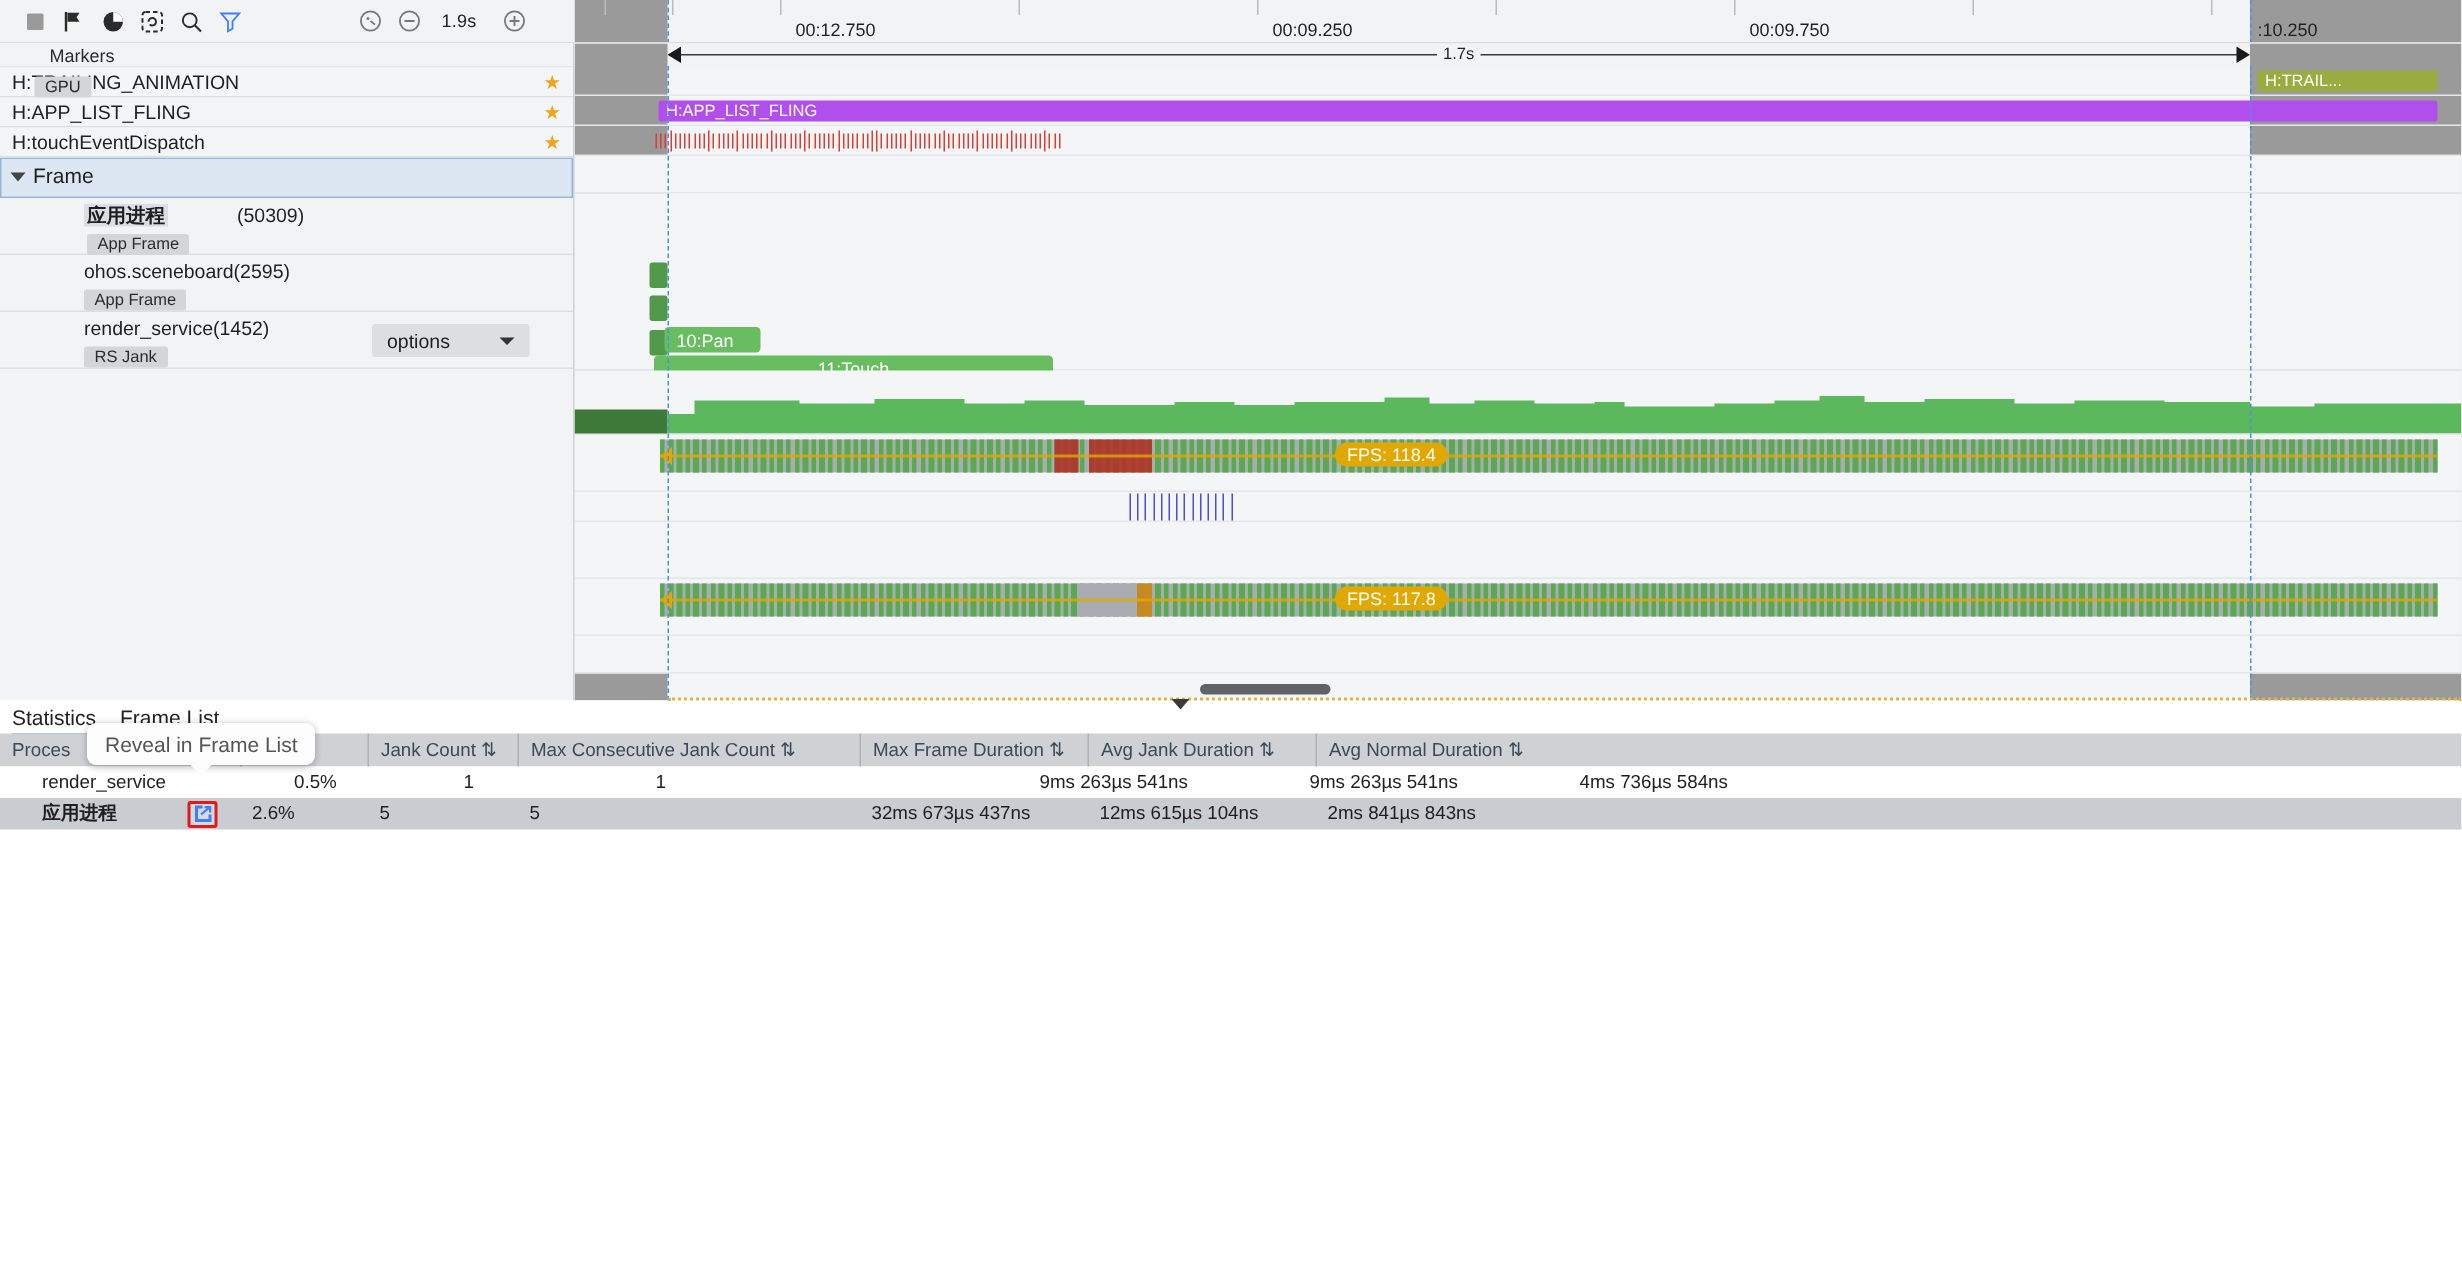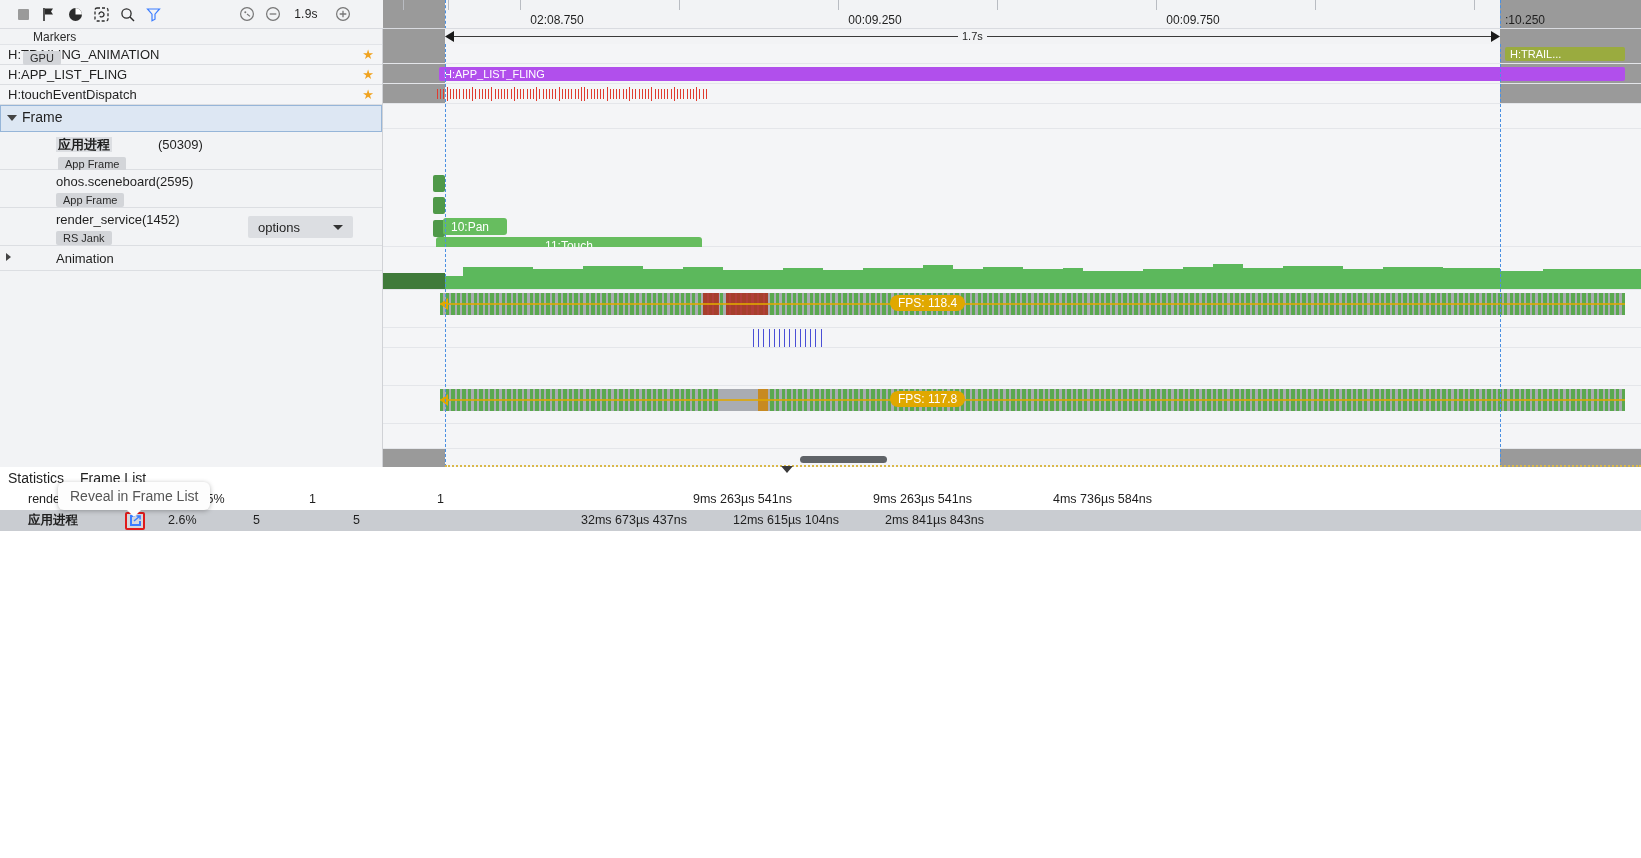--- a/index.html
+++ b/index.html
@@ -304,21 +304,21 @@
     <div class="shade" style="left:1117px;top:0;width:141px;height:29px;"></div>
     <div class="ruler-tick" style="left:20px;"></div>
     <div class="ruler-tick" style="left:65px;"></div>
     <div class="ruler-tick" style="left:137px;"></div>
     <div class="ruler-tick" style="left:296px;"></div>
     <div class="ruler-tick" style="left:455px;"></div>
     <div class="ruler-tick" style="left:614px;"></div>
     <div class="ruler-tick" style="left:773px;"></div>
     <div class="ruler-tick" style="left:932px;"></div>
     <div class="ruler-tick" style="left:1091px;"></div>
-    <div class="ruler-label" style="left:174px;">02:08.750</div>
+    <div class="ruler-label" style="left:174px;">00:12.750</div>
     <div class="ruler-label" style="left:492px;">00:09.250</div>
     <div class="ruler-label" style="left:810px;">00:09.750</div>
     <div class="ruler-label left-anchor" style="left:1122px;">:10.250</div>
 
     <div class="sel-line" style="left:62px;top:0;height:29px;"></div>
     <div class="sel-line" style="left:1117px;top:0;height:29px;"></div>
   </div>
 
   <div class="rangebar">
     <div class="shade" style="left:0;top:0;width:62px;height:15px;"></div>
@@ -370,24 +370,20 @@
 
     <div class="side-row row-render">
       <span class="lbl">render_service(1452)</span><br>
       <span class="chip">RS Jank</span>
       <div class="opt-btn">
         <span>options</span>
         <span class="opt-tri"></span>
       </div>
     </div>
 
-    <div class="side-row row-anim">
-      <span class="small-tri-left"></span>
-      <span class="lbl">Animation</span>
-    </div>
   </div>
 
   <div class="tracks">
 
     <div class="trk-bg-shade" style="left:0;top:0;width:62px;height:423px;"></div>
     <div class="trk-bg-shade" style="left:1117px;top:0;width:141px;height:423px;"></div>
 
     <div class="trk" style="top:0;height:20px;">
       <div class="marker-bar olive" style="left:1122px;top:3px;width:120px;">H:TRAIL...</div>
     </div>
@@ -992,20 +988,29 @@
   <div class="collapse-tri"></div>
   <div class="pane-handle"></div>
 
   <div class="bottom">
     <div class="tabs">
       <div class="tab active">Statistics</div>
       <div class="tab">Frame List</div>
     </div>
 
     <div class="tbl">
+      <div class="thead">
+        <div class="th" style="width:160px;">Proces</div>
+        <div class="th" style="width:85px;">te ⇅</div>
+        <div class="th" style="width:100px;">Jank Count ⇅</div>
+        <div class="th" style="width:228px;">Max Consecutive Jank Count ⇅</div>
+        <div class="th" style="width:152px;">Max Frame Duration ⇅</div>
+        <div class="th" style="width:152px;">Avg Jank Duration ⇅</div>
+        <div class="th" style="width:160px;">Avg Normal Duration ⇅</div>
+      </div>
 
       <div class="tr odd">
         <div class="td proc" style="width:160px;">render_service</div>
         <div class="td" style="width:85px;">0.5%</div>
         <div class="td" style="width:100px;">1</div>
         <div class="td" style="width:228px;">1</div>
         <div class="td" style="width:152px;">9ms 263µs 541ns</div>
         <div class="td" style="width:152px;">9ms 263µs 541ns</div>
         <div class="td" style="width:160px;">4ms 736µs 584ns</div>
       </div>

